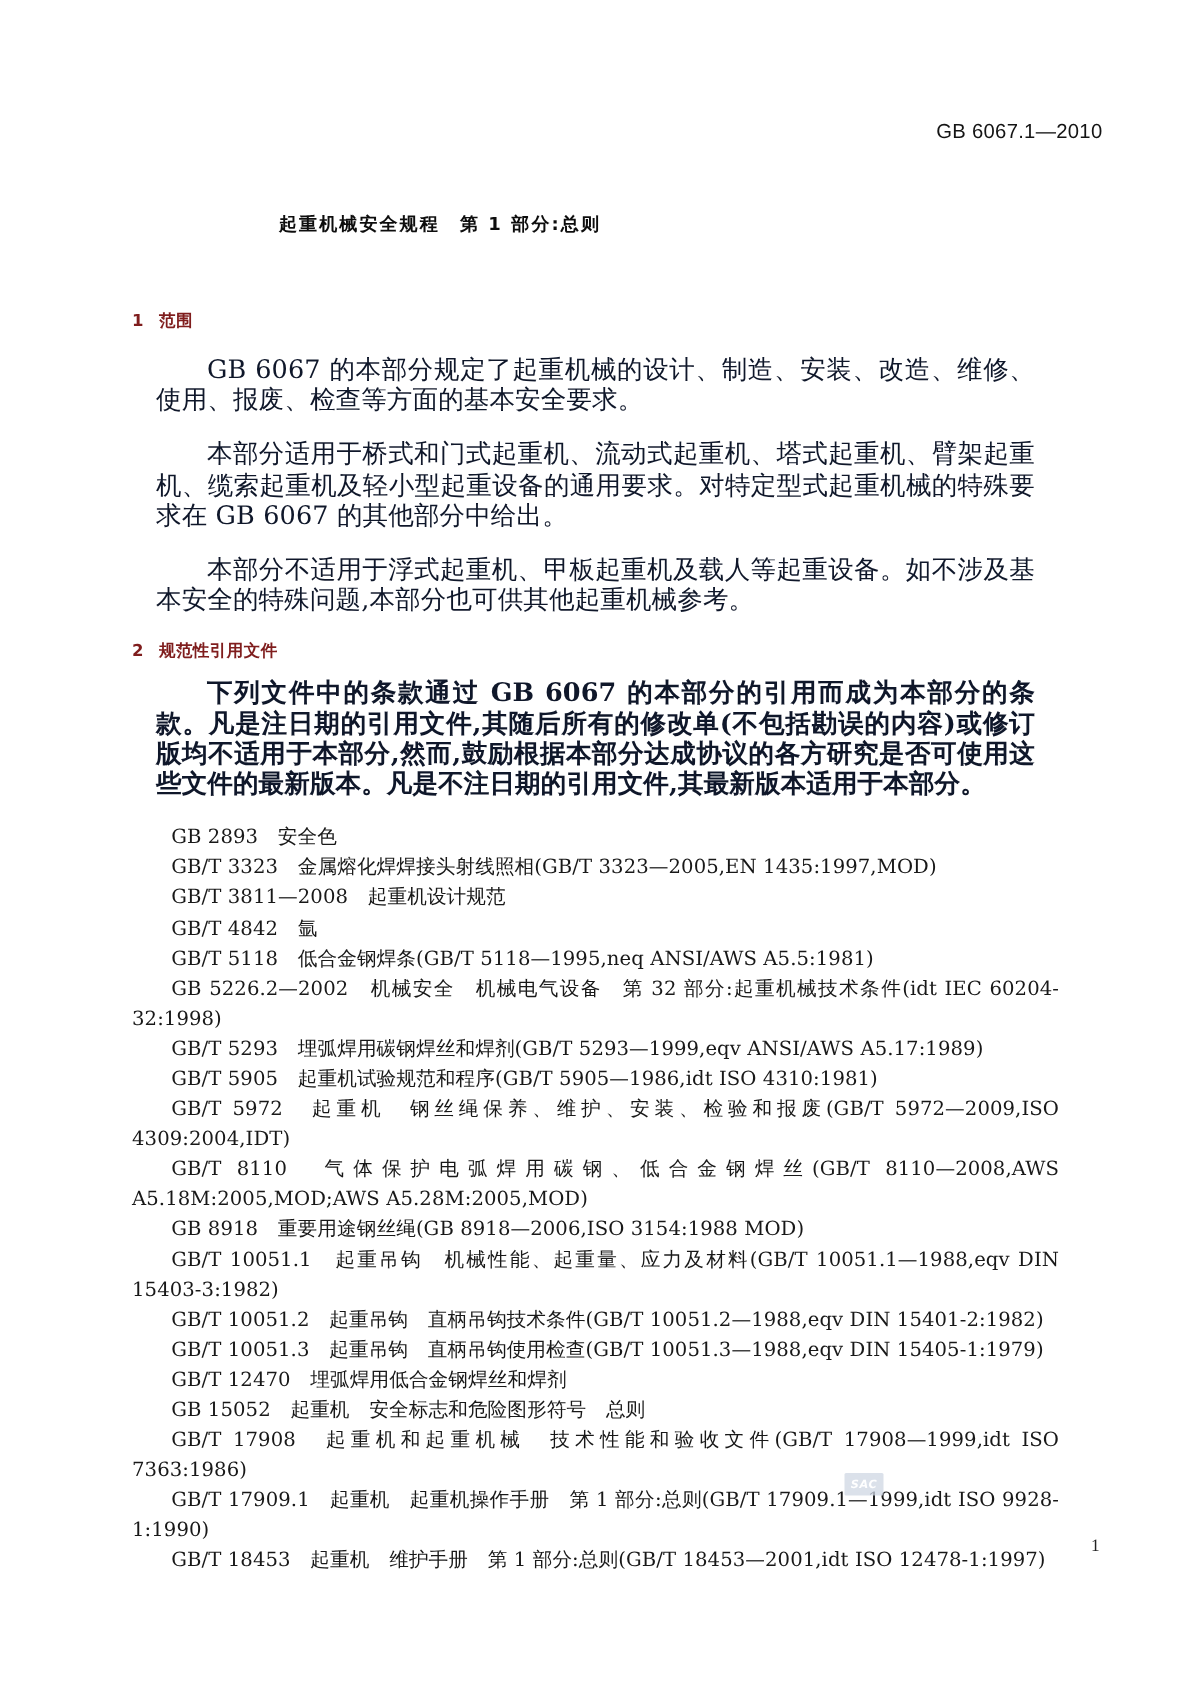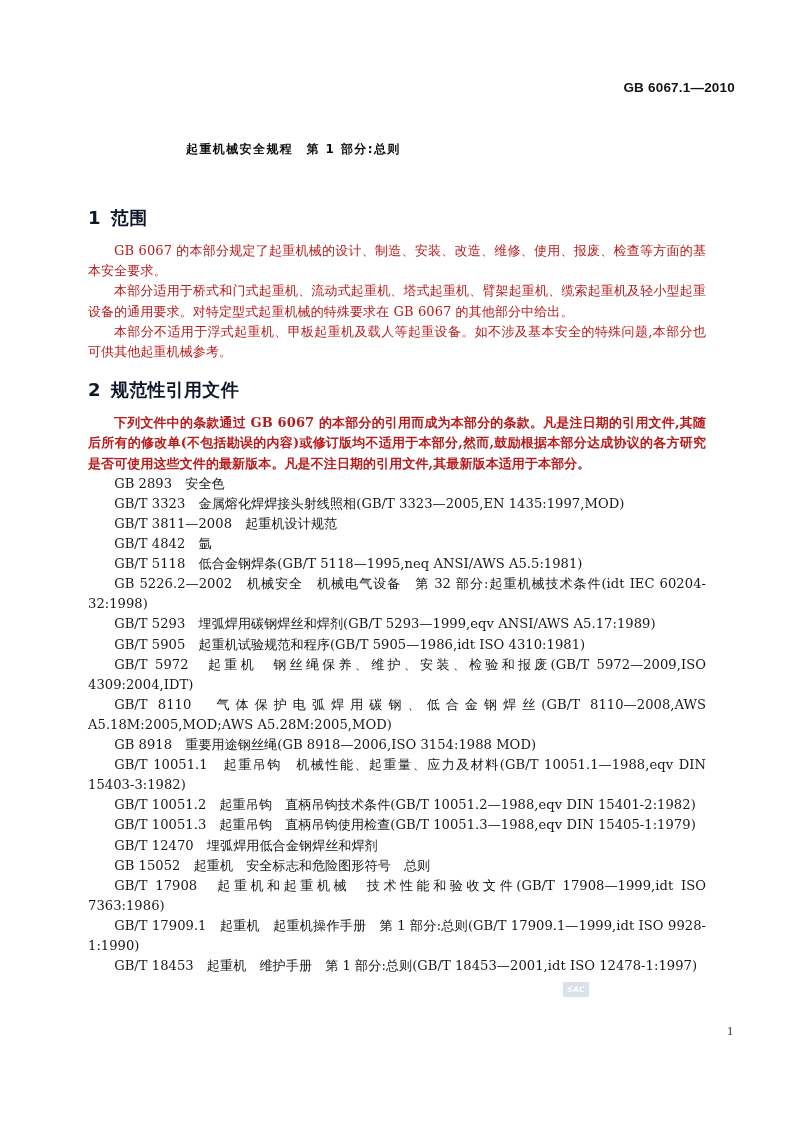--- a/index.html
+++ b/index.html
@@ -18,21 +18,21 @@
     color: #1a1a1a;
     box-sizing: border-box;
   }
 
   
   .running-header {
     position: absolute;
     top: 80px;
     right: 58px;
     font-family: "Liberation Sans", "DejaVu Sans", sans-serif;
-    font-weight: bold;
+    font-weight: normal;
     font-size: 13.5px;
     letter-spacing: 0.2px;
     color: #141414;
     white-space: nowrap;
   }
 
   
   .doc-title {
     position: absolute;
     top: 141px;
@@ -49,37 +49,37 @@
   .body-col {
     position: absolute;
     top: 206px;
     left: 88px;
     width: 618px;
   }
 
   .sec-head {
     font-family: "DejaVu Sans", "Liberation Sans", sans-serif;
     font-weight: bold;
-    font-size: 18px;
-    color: #0f172a;
+    font-size: 11px;
+    color: #7f1d1d;
     letter-spacing: 0.3px;
     margin: 0 0 11px 0;
     white-space: nowrap;
   }
   .sec-head .num { margin-right: 10px; font-weight: bold; }
 
   .para {
     font-family: "DejaVu Serif", "Liberation Serif", serif;
-    font-size: 13px;
+    font-size: 17px;
     line-height: 20.2px;
     text-align: justify;
     text-justify: inter-ideograph;
-    margin: 0;
+    margin: 16px;
     text-indent: 2em;
-    color: #b91c1c;
+    color: #0f172a;
     letter-spacing: 0.1px;
   }
 
   .sec2-head { margin-top: 16px; }
   .sec2-head + .para { margin-top: 11px; font-weight: bold; }
 
   
   .ref-list {
     list-style: none;
     margin: 0;

